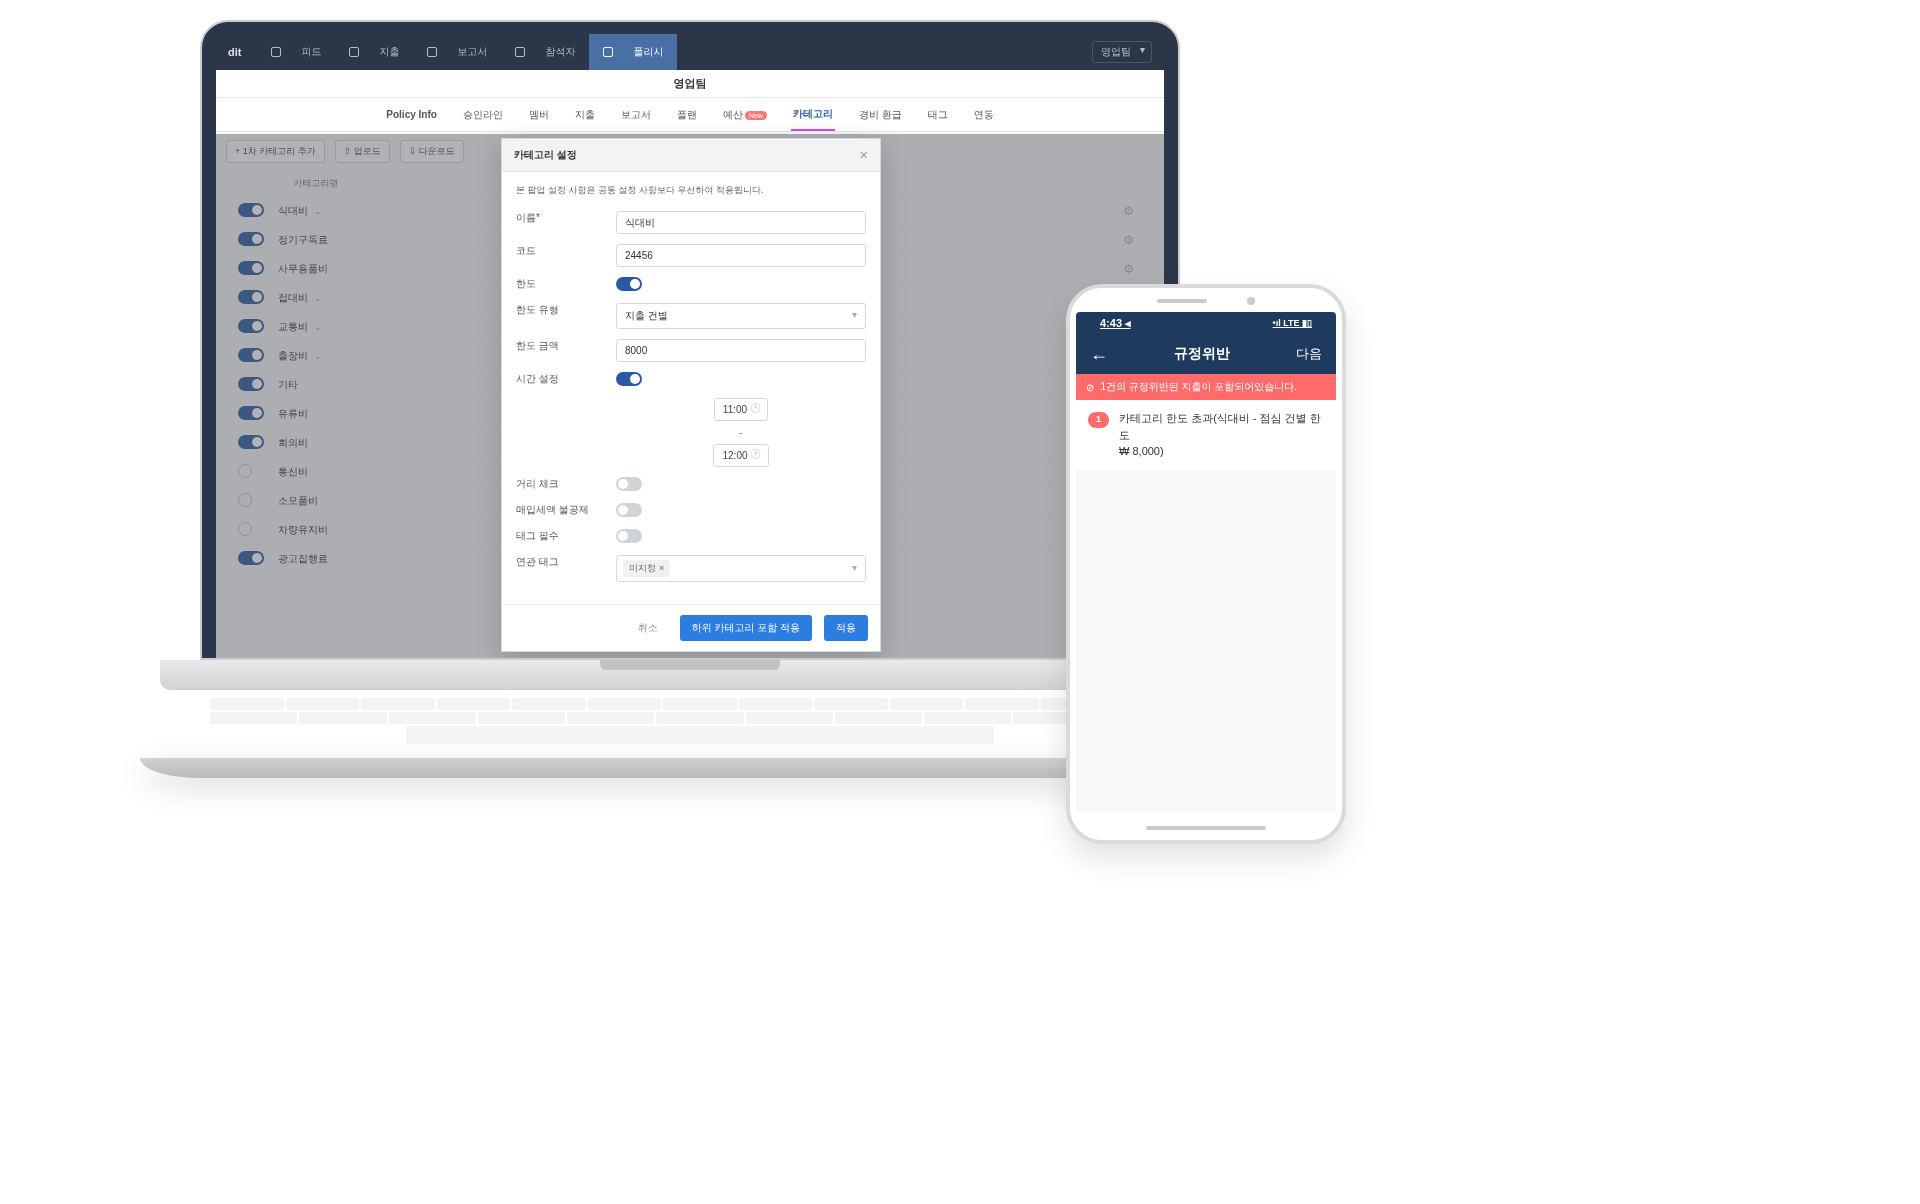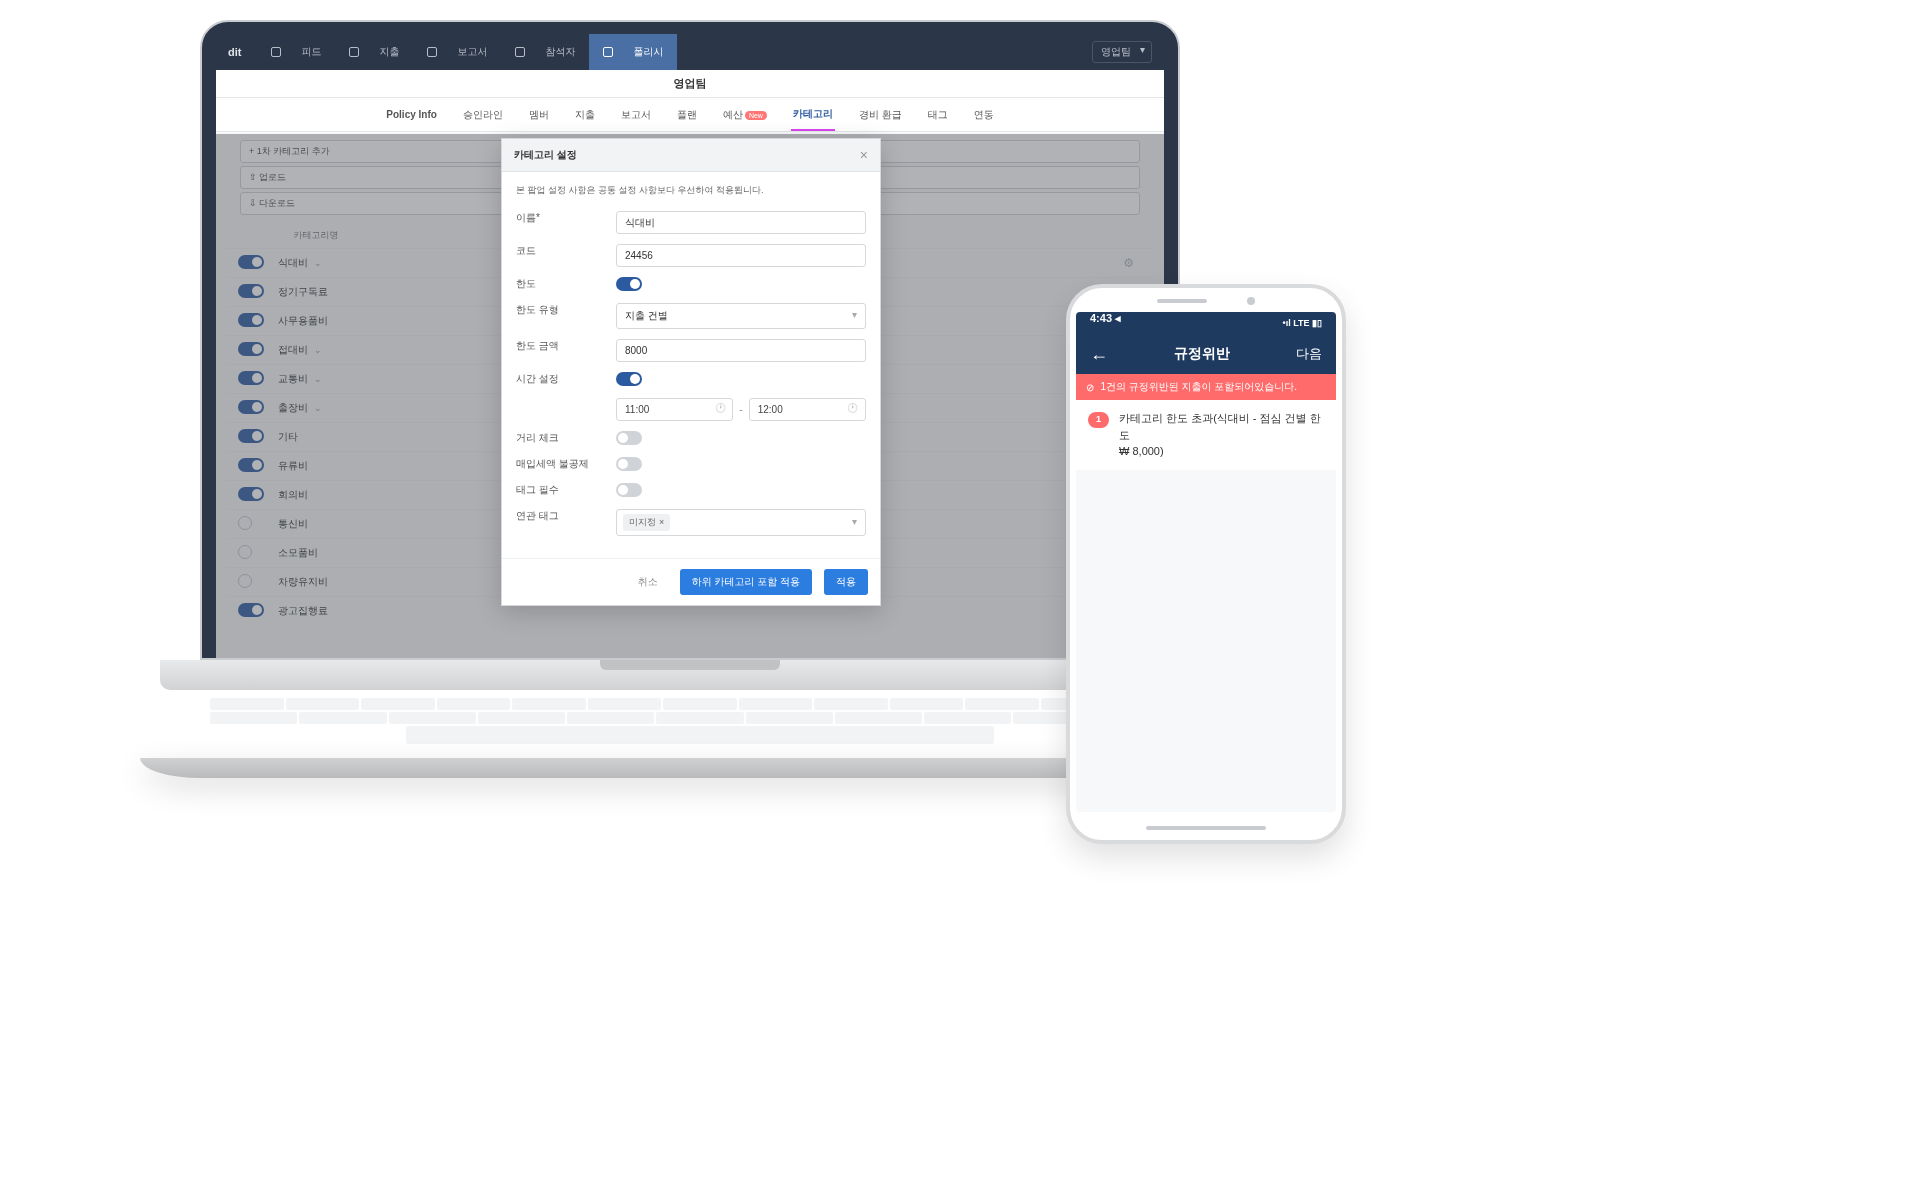--- a/index.html
+++ b/index.html
@@ -25,21 +25,21 @@
 .topnav-select { border: 1px solid #4a5568; border-radius: 3px; padding: 3px 20px 3px 8px; color: #b8bdc8; font-size: 10px; position: relative; }
 .topnav-select::after { content: "▾"; position: absolute; right: 6px; top: 2px; }
 
 .subheader { background: #fff; height: 28px; display: flex; align-items: center; justify-content: center; font-size: 11px; font-weight: 700; color: #333; border-bottom: 1px solid #e5e7eb; }
 .tabs { background: #fff; height: 34px; display: flex; align-items: center; justify-content: center; gap: 22px; font-size: 10px; color: #555; border-bottom: 1px solid #e5e7eb; }
 .tabs .tab { padding: 8px 2px; cursor: pointer; }
 .tabs .tab.bold { font-weight: 700; text-align: right; }
 .tabs .tab.active { color: #2c5aa0; border-bottom: 2px solid #d946ef; font-weight: 700; }
 .tabs .new-badge { background: #ff7675; color: #fff; font-size: 7px; padding: 1px 4px; border-radius: 6px; margin-left: 2px; }
 
-.toolbar { padding: 8px 24px; display: flex; gap: 3px; flex-direction: column; }
+.toolbar { padding: 8px 10px; display: flex; gap: 10px; }
 .tbtn { font-size: 9px; padding: 4px 8px; background: #fff; border: 1px solid #d0d3d8; border-radius: 3px; color: #444; cursor: pointer; }
 
 .main-content { padding: 0 10px; }
 .list-header { display: flex; font-size: 9px; color: #777; padding: 6px 0; text-align: center; }
 .list-header .col-name { flex: 0 0 180px; }
 
 .cat-list { }
 .cat-row { display: flex; align-items: center; padding: 6px 0; font-size: 10px; color: #333; border-top: 1px solid #f0f1f3; }
 .cat-row .toggle { flex: 0 0 40px; margin-left: 12px; }
 .cat-row .name { flex: 0 0 140px; display: flex; align-items: center; gap: 6px; }
@@ -60,21 +60,21 @@
 .modal-head { background: #f2f3f5; padding: 8px 12px; display: flex; align-items: center; justify-content: space-between; color: #333; font-weight: 700; border-bottom: 1px solid #e2e4e7; }
 .modal-close { color: #999; cursor: pointer; font-size: 14px; font-weight: 400; }
 .modal-body { padding: 12px 14px; color: #444; }
 .modal-desc { font-size: 9px; color: #666; margin-bottom: 14px; }
 .form-row { display: flex; margin-bottom: 10px; }
 .form-row .label { flex: 0 0 100px; font-size: 10px; color: #555; }
 .form-row .field { flex: 1; }
 .form-input { width: 100%; padding: 5px 8px; border: 1px solid #d6d8dc; border-radius: 3px; font-size: 10px; color: #333; }
 .form-select { width: 100%; padding: 5px 8px; border: 1px solid #d6d8dc; border-radius: 3px; font-size: 10px; color: #333; position: relative; }
 .form-select::after { content: "▾"; position: absolute; right: 8px; top: 5px; color: #aaa; }
-.time-group { display: flex; align-items: center; gap: 6px; }
+.time-group { display: flex; align-items: center; gap: 6px; flex-direction: column; }
 .time-input { flex: 1; padding: 5px 20px 5px 8px; border: 1px solid #d6d8dc; border-radius: 3px; font-size: 10px; position: relative; }
 .time-input::after { content: "🕐"; position: absolute; right: 6px; top: 4px; font-size: 9px; filter: grayscale(1); opacity: .5; }
 .dash { color: #888; }
 .tag-field { border: 1px solid #d6d8dc; border-radius: 3px; padding: 4px 6px; position: relative; }
 .tag-chip { display: inline-block; background: #eef0f2; border-radius: 3px; padding: 2px 6px; font-size: 9px; color: #666; }
 .tag-chip .x { margin-left: 3px; cursor: pointer; }
 .tag-field::after { content: "▾"; position: absolute; right: 8px; top: 6px; color: #aaa; }
 
 .modal-foot { padding: 10px 12px; display: flex; justify-content: flex-end; gap: 12px; border-top: 1px solid #eef0f2; }
 .btn-link { color: #888; font-size: 10px; padding: 6px 10px; cursor: pointer; }
@@ -82,21 +82,21 @@
 
 
 .phone-wrapper { position: absolute; left: 1066px; top: 284px; width: 280px; }
 .phone-shell { width: 280px; height: 560px; background: #fff; border: 4px solid #d8dadc; border-radius: 36px; padding: 8px 6px; box-shadow: 0 14px 30px rgba(0,0,0,.12); position: relative; }
 .phone-notch-top { display: flex; justify-content: center; gap: 40px; align-items: center; height: 10px; margin-bottom: 6px; }
 .phone-speaker { width: 50px; height: 4px; background: #c8ccd0; border-radius: 3px; }
 .phone-camera { width: 8px; height: 8px; background: #c8ccd0; border-radius: 50%; }
 .phone-screen { width: 100%; height: 500px; background: #f7f8fa; border-radius: 4px; overflow: hidden; font-size: 12px; }
 .phone-home { width: 120px; height: 4px; background: #c8ccd0; border-radius: 3px; margin: 14px auto 0; }
 
-.status-bar { height: 22px; background: #1f3a5f; color: #fff; display: flex; justify-content: space-between; padding: 0 14px; font-size: 11px; font-weight: 600; }
+.status-bar { height: 22px; background: #1f3a5f; color: #fff; display: flex; align-items: center; justify-content: space-between; padding: 0 24px; font-size: 11px; font-weight: 600; text-decoration: underline; }
 .status-right { display: flex; gap: 4px; align-items: center; font-size: 9px; }
 .app-bar { height: 40px; background: #1f3a5f; color: #fff; display: flex; align-items: center; justify-content: space-between; padding: 0 14px; font-size: 14px; font-weight: 700; }
 .back-arrow { font-size: 18px; cursor: pointer; }
 .next { font-size: 13px; font-weight: 400; cursor: pointer; }
 .warning-bar { background: #ff6b6b; color: #fff; font-size: 10px; padding: 6px 10px; display: flex; align-items: center; gap: 6px; }
 .warning-bar .icon { font-size: 10px; }
 .violation-item { background: #fff; padding: 10px 12px; display: flex; align-items: flex-start; gap: 10px; font-size: 11px; color: #333; line-height: 1.5; }
 .violation-badge { background: #ff6b6b; color: #fff; font-size: 9px; padding: 1px 8px; border-radius: 8px; font-weight: 700; flex-shrink: 0; margin-top: 2px; }
 
 .nav-icon { display: inline-block; width: 10px; height: 10px; border: 1px solid currentColor; border-radius: 2px; }

